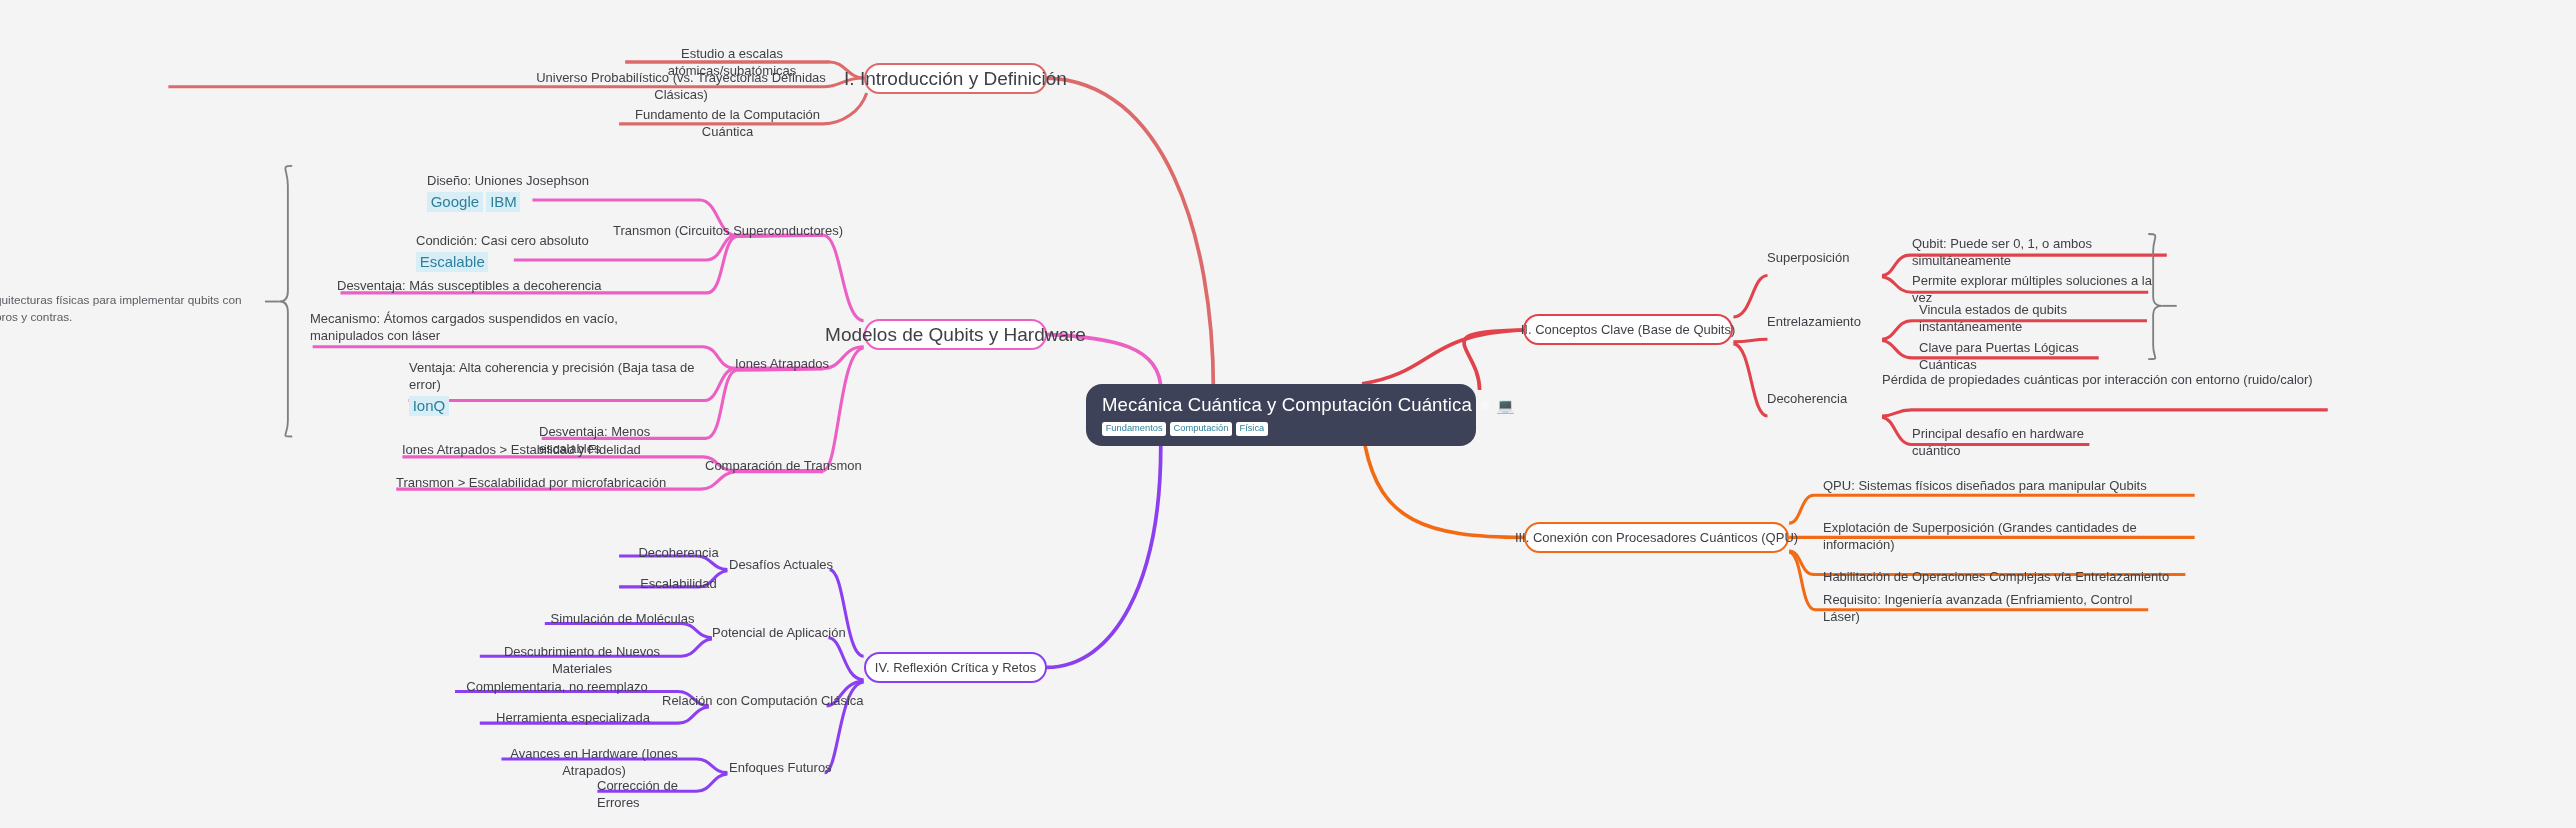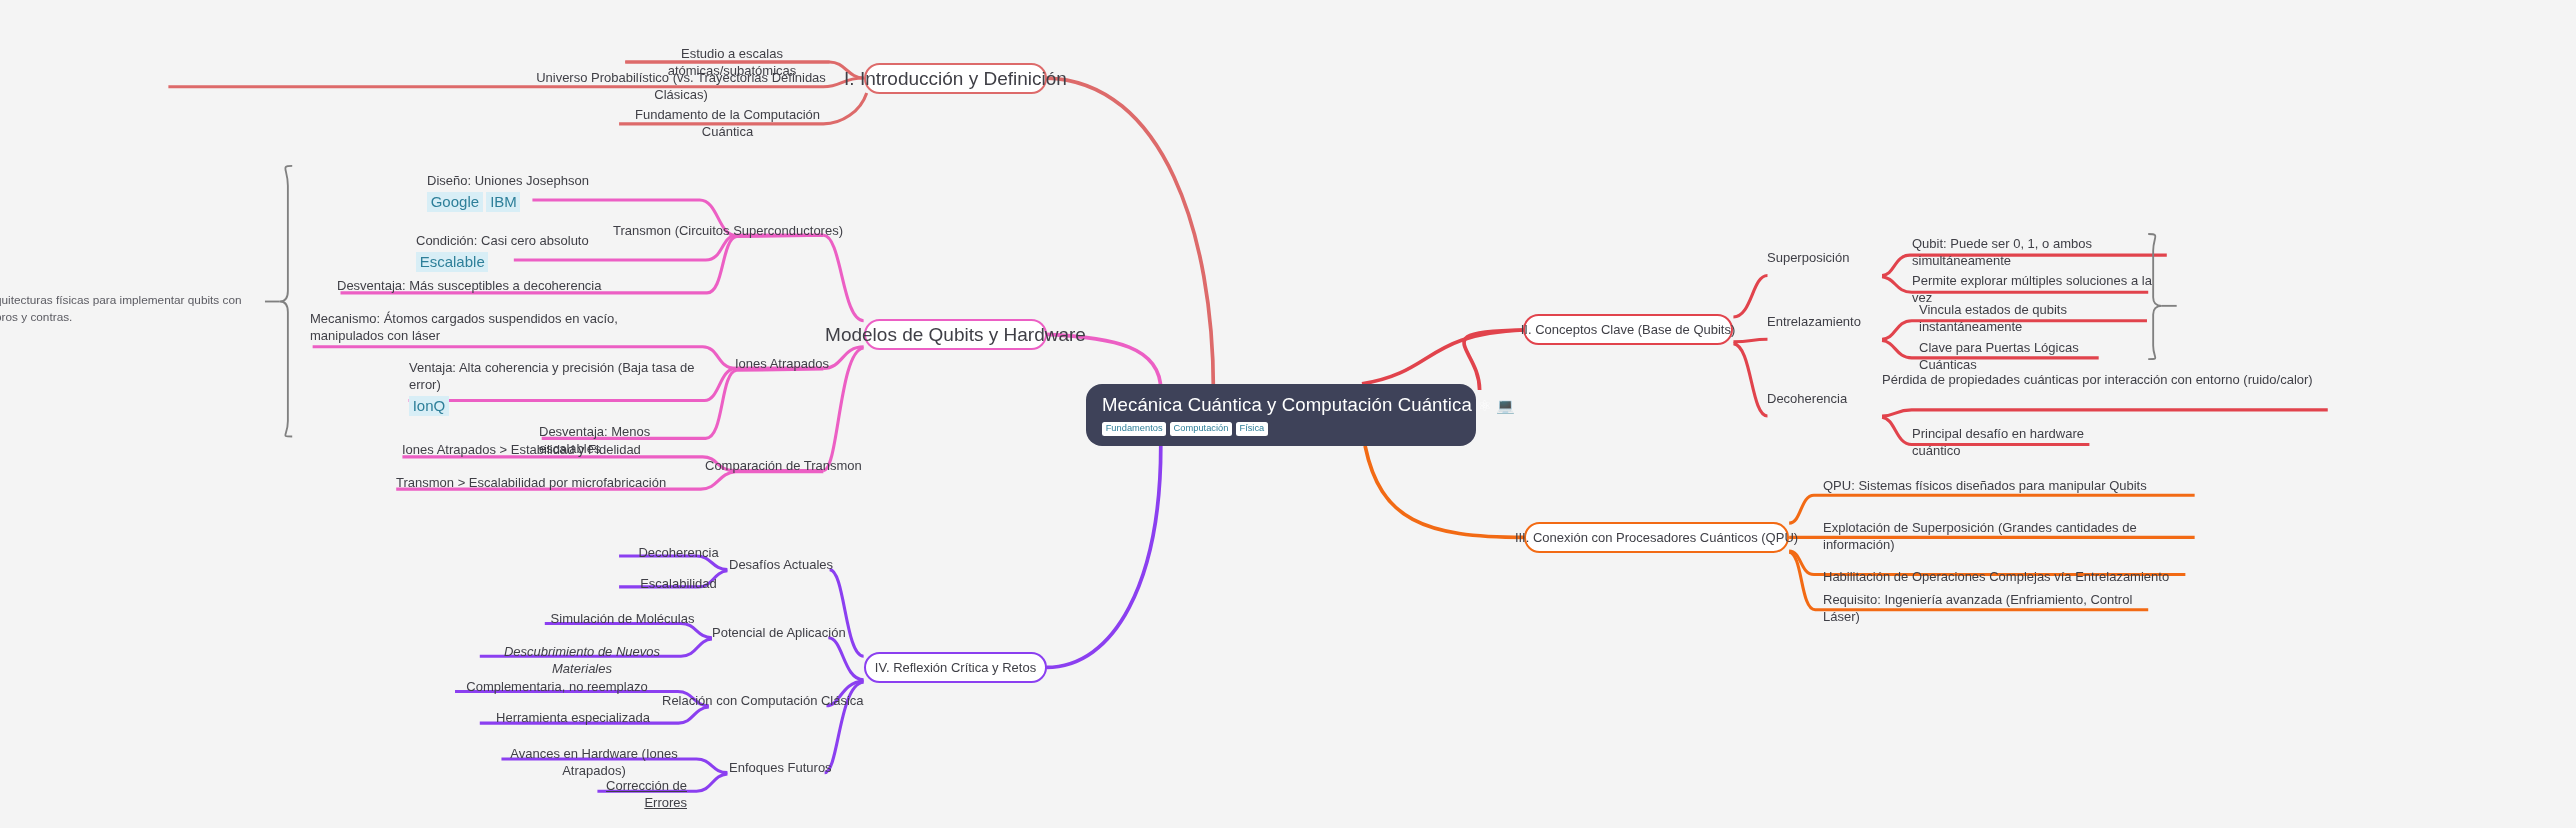--- a/index.html
+++ b/index.html
@@ -318,30 +318,30 @@
 
   <div class="leaf" style="left:635px;top:544px;width:87px;text-align:center;">
     <span class="txt">Decoherencia</span>
   </div>
   <div class="leaf" style="left:635px;top:575px;width:87px;text-align:center;">
     <span class="txt">Escalabilidad</span>
   </div>
   <div class="leaf" style="left:545px;top:610px;width:155px;text-align:center;">
     <span class="txt">Simulación de Moléculas</span>
   </div>
-  <div class="leaf" style="left:480px;top:643px;width:204px;text-align:center;font-style:italic;">
+  <div class="leaf" style="left:480px;top:643px;width:204px;text-align:center;">
     <span class="txt">Descubrimiento de Nuevos Materiales</span>
   </div>
   <div class="leaf" style="left:455px;top:678px;width:204px;text-align:center;">
     <span class="txt">Complementaria, no reemplazo</span>
   </div>
   <div class="leaf" style="left:480px;top:709px;width:186px;text-align:center;">
     <span class="txt">Herramienta especializada</span>
   </div>
   <div class="leaf" style="left:501px;top:745px;width:186px;text-align:center;">
     <span class="txt">Avances en Hardware (Iones Atrapados)</span>
   </div>
-  <div class="leaf" style="left:597px;top:777px;width:90px;text-align:right;text-decoration:underline;">
+  <div class="leaf" style="left:597px;top:777px;width:90px;text-align:left;">
     <span class="txt">Corrección de Errores</span>
   </div>
 
 </div>
 
 
 </body></html>

